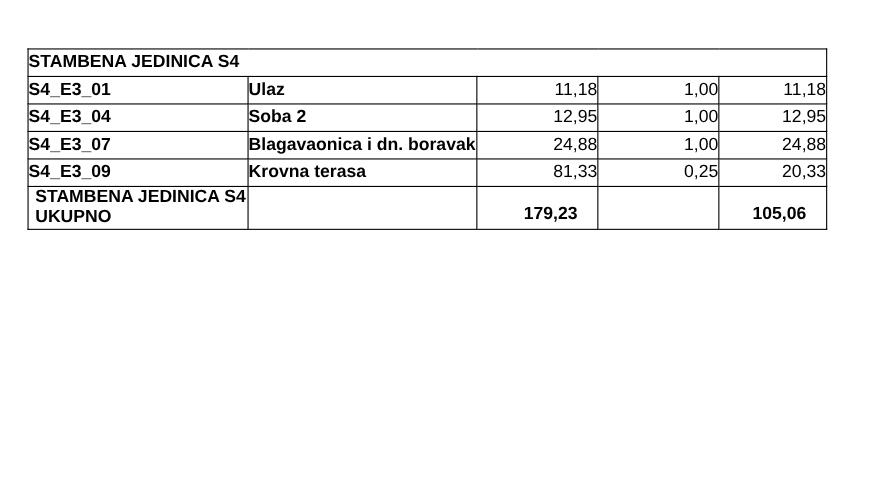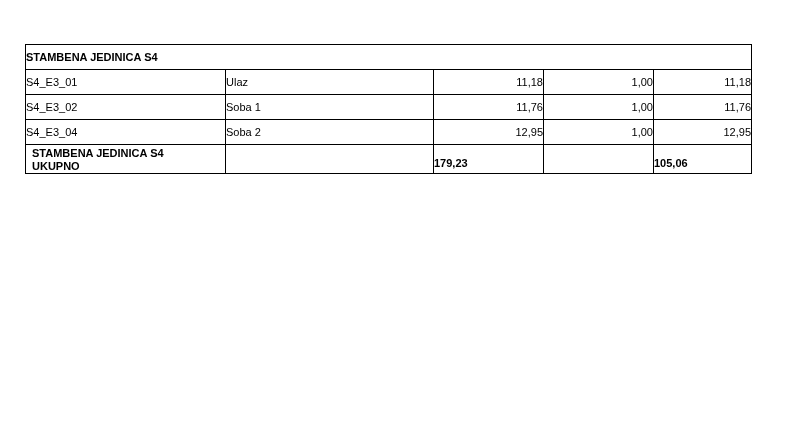--- a/index.html
+++ b/index.html
@@ -29,32 +29,32 @@
   table.unit-table {
     border-collapse: collapse;
     width: 726px;
     table-layout: fixed;
     background: #ffffff;
   }
   table.unit-table td {
     border: 1px solid #000000;
     padding: 0;
     height: 24px;
-    font-size: 11px;
+    font-size: 16px;
     vertical-align: middle;
     background: #ffffff;
   }
   
   col.c-code  { width: 200px; }
   col.c-name  { width: 208px; }
   col.c-area  { width: 110px; }
   col.c-coef  { width: 110px; }
   col.c-total { width: 98px; }
 
-  .cell-pad-l { padding-left: 6px; text-align: left; }
+  .cell-pad-l { padding-left: 6px; text-align: left; font-weight: bold; }
   .cell-pad-r { padding-right: 8px; text-align: right; }
 
   .header-row td {
     height: 30px;
     font-weight: bold;
     font-size: 14.5px;
   }
   .total-row td {
     height: 44px;
     font-weight: bold;
@@ -62,20 +62,21 @@
   }
   .total-row td.title {
     line-height: 1.15;
     padding-left: 6px;
     padding-top: 1px;
   }
   .total-row td.num {
     vertical-align: bottom;
     padding-bottom: 4px;
     padding-right: 18px;
+    text-align: right;
   }
   .nowrap { white-space: nowrap; }
   .title-line { display: block; }
 </style>
 </head>
 <body>
 
 <div class="page">
   <div class="table-wrap">
     <table class="unit-table">
@@ -92,32 +93,39 @@
         </tr>
 
         <tr>
           <td class="cell-pad-l">S4_E3_01</td>
           <td class="cell-pad-l">Ulaz</td>
           <td class="cell-pad-r">11,18</td>
           <td class="cell-pad-r">1,00</td>
           <td class="cell-pad-r">11,18</td>
         </tr>
         <tr>
-          <td class="cell-pad-l">S4_E3_02</td>
-          <td class="cell-pad-l">Soba 1</td>
-          <td class="cell-pad-r">11,76</td>
-          <td class="cell-pad-r">1,00</td>
-          <td class="cell-pad-r">11,76</td>
-        </tr>
-        <tr>
           <td class="cell-pad-l">S4_E3_04</td>
           <td class="cell-pad-l">Soba 2</td>
           <td class="cell-pad-r">12,95</td>
           <td class="cell-pad-r">1,00</td>
           <td class="cell-pad-r">12,95</td>
+        </tr>
+        <tr>
+          <td class="cell-pad-l">S4_E3_07</td>
+          <td class="cell-pad-l">Blagavaonica i dn. boravak</td>
+          <td class="cell-pad-r">24,88</td>
+          <td class="cell-pad-r">1,00</td>
+          <td class="cell-pad-r">24,88</td>
+        </tr>
+        <tr>
+          <td class="cell-pad-l">S4_E3_09</td>
+          <td class="cell-pad-l">Krovna terasa</td>
+          <td class="cell-pad-r">81,33</td>
+          <td class="cell-pad-r">0,25</td>
+          <td class="cell-pad-r">20,33</td>
         </tr>
 
         <tr class="total-row">
           <td class="title">
             <span class="title-line nowrap">STAMBENA JEDINICA S4</span>
             <span class="title-line nowrap">UKUPNO</span>
           </td>
           <td class="cell-pad-l"></td>
           <td class="num">179,23</td>
           <td class="num"></td>

